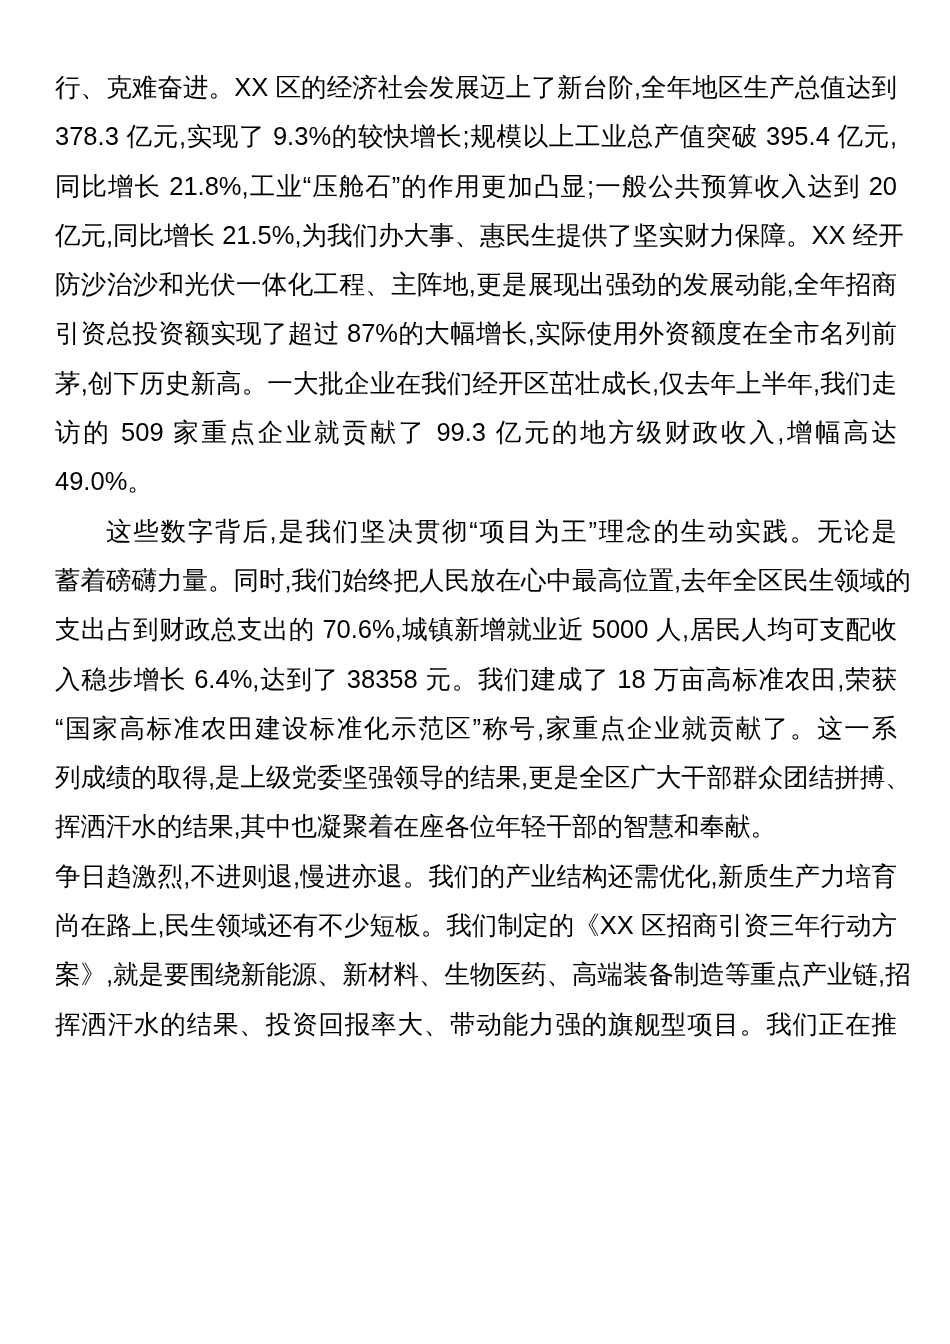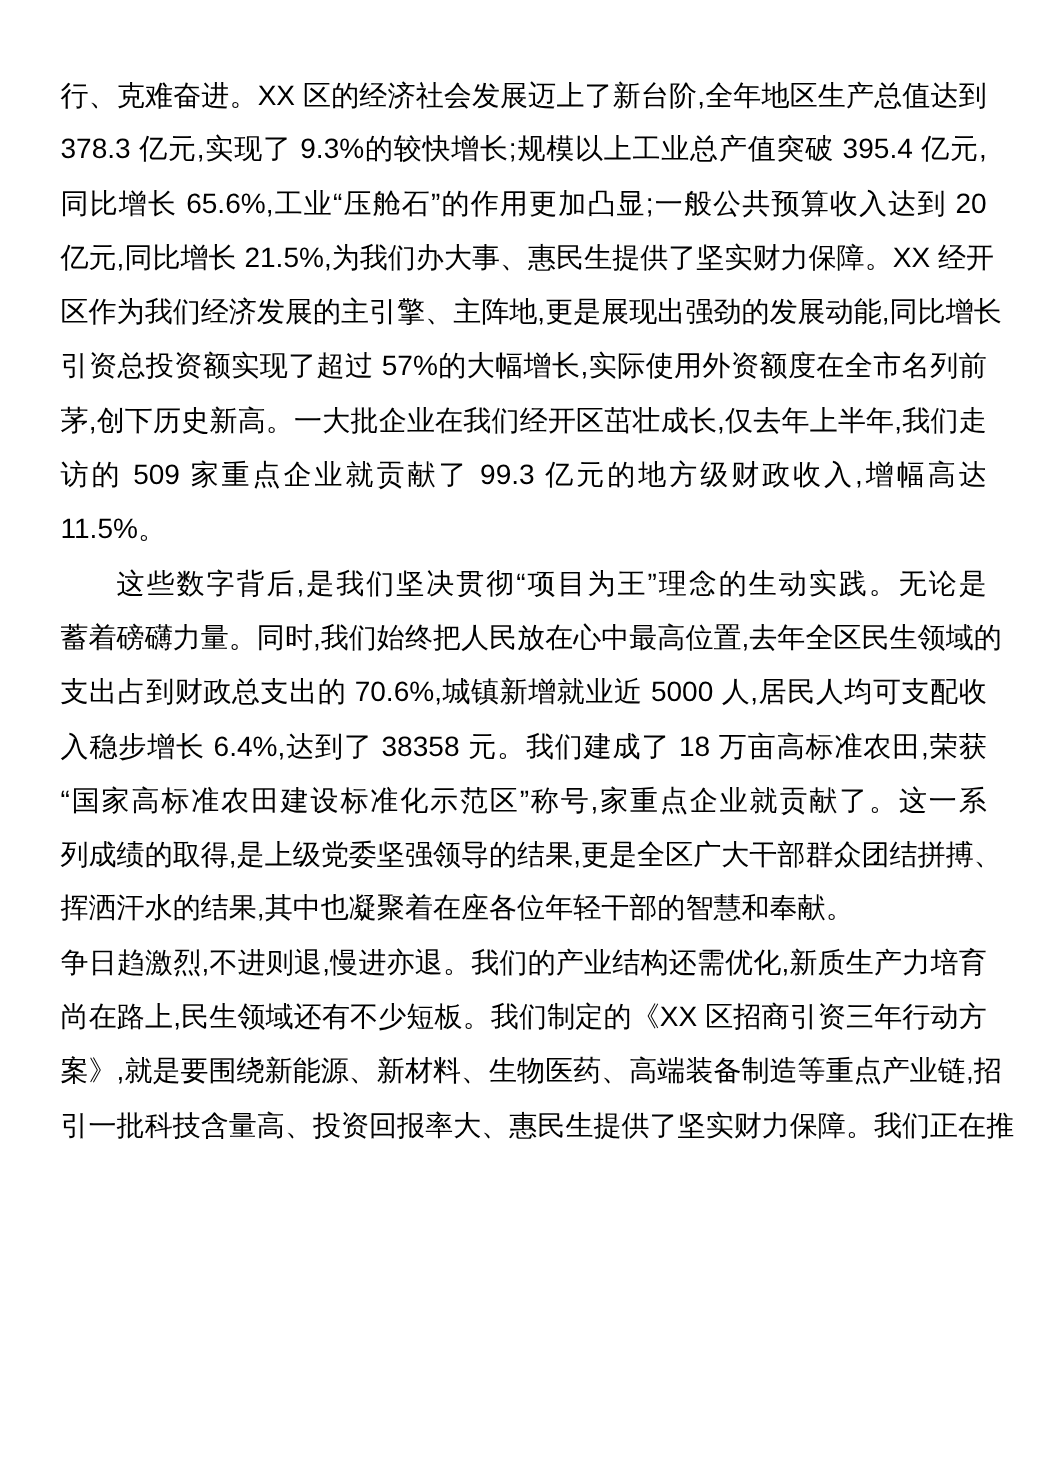--- a/index.html
+++ b/index.html
@@ -38,32 +38,32 @@
     text-align-last: left;
   }
 </style>
 </head>
 <body>
 
 <div class="page">
   <div class="text-block">
     <div class="line">行、克难奋进。XX 区的经济社会发展迈上了新台阶,全年地区生产总值达到</div>
     <div class="line">378.3 亿元,实现了 9.3%的较快增长;规模以上工业总产值突破 395.4 亿元,</div>
-    <div class="line">同比增长 65.6%,工业“压舱石”的作用更加凸显;一般公共预算收入达到 20</div>
+    <div class="line">同比增长 21.8%,工业“压舱石”的作用更加凸显;一般公共预算收入达到 20</div>
     <div class="line">亿元,同比增长 21.5%,为我们办大事、惠民生提供了坚实财力保障。XX 经开</div>
-    <div class="line">区作为我们经济发展的主引擎、主阵地,更是展现出强劲的发展动能,同比增长</div>
-    <div class="line">引资总投资额实现了超过 57%的大幅增长,实际使用外资额度在全市名列前</div>
+    <div class="line">防沙治沙和光伏一体化工程、主阵地,更是展现出强劲的发展动能,全年招商</div>
+    <div class="line">引资总投资额实现了超过 87%的大幅增长,实际使用外资额度在全市名列前</div>
     <div class="line">茅,创下历史新高。一大批企业在我们经开区茁壮成长,仅去年上半年,我们走</div>
     <div class="line">访的 509 家重点企业就贡献了 99.3 亿元的地方级财政收入,增幅高达</div>
-    <div class="line p-end">11.5%。</div>
+    <div class="line p-end">49.0%。</div>
     <div class="line p-start">这些数字背后,是我们坚决贯彻“项目为王”理念的生动实践。无论是</div>
     <div class="line">蓄着磅礴力量。同时,我们始终把人民放在心中最高位置,去年全区民生领域的</div>
     <div class="line">支出占到财政总支出的 70.6%,城镇新增就业近 5000 人,居民人均可支配收</div>
     <div class="line">入稳步增长 6.4%,达到了 38358 元。我们建成了 18 万亩高标准农田,荣获</div>
     <div class="line">“国家高标准农田建设标准化示范区”称号,家重点企业就贡献了。这一系</div>
     <div class="line">列成绩的取得,是上级党委坚强领导的结果,更是全区广大干部群众团结拼搏、</div>
     <div class="line p-end">挥洒汗水的结果,其中也凝聚着在座各位年轻干部的智慧和奉献。</div>
     <div class="line">争日趋激烈,不进则退,慢进亦退。我们的产业结构还需优化,新质生产力培育</div>
     <div class="line">尚在路上,民生领域还有不少短板。我们制定的《XX 区招商引资三年行动方</div>
     <div class="line">案》,就是要围绕新能源、新材料、生物医药、高端装备制造等重点产业链,招</div>
-    <div class="line">引一批科技含量高、投资回报率大、惠民生提供了坚实财力保障。我们正在推</div>
+    <div class="line">挥洒汗水的结果、投资回报率大、带动能力强的旗舰型项目。我们正在推</div>
   </div>
 </div>
 
 </body></html>

